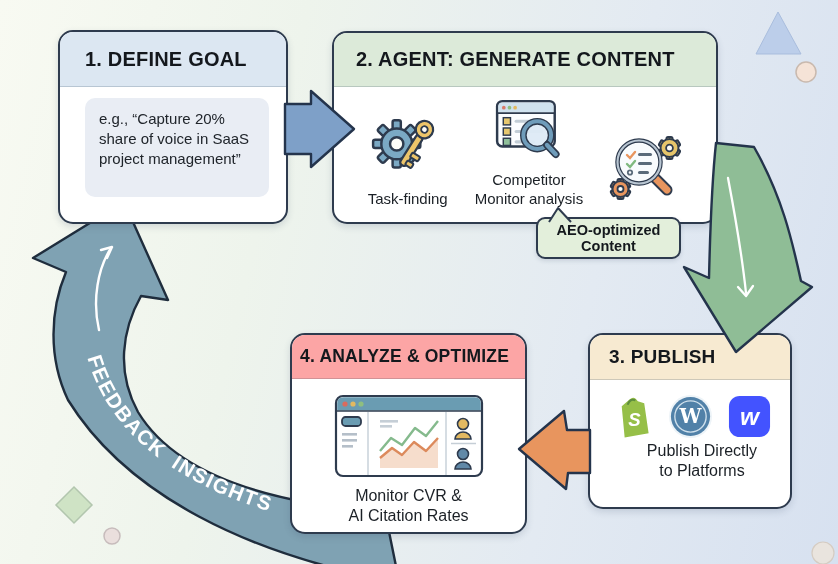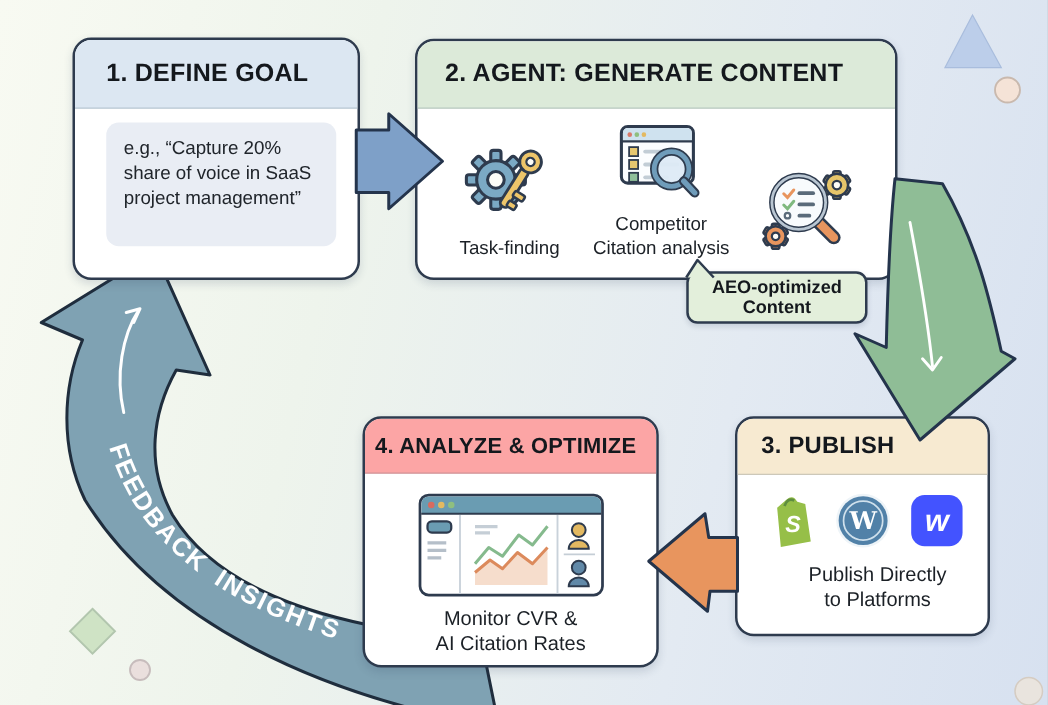--- a/index.html
+++ b/index.html
@@ -13,21 +13,21 @@
        box-shadow:0 3px 7px rgba(45,65,95,.16);overflow:hidden;}
   .box-header{display:flex;align-items:center;border-bottom:1.5px solid rgba(60,80,100,.22);
        font-weight:700;letter-spacing:.2px;}
   .gen-body{display:flex;justify-content:space-between;padding:0 14px;}
   .gen-col{display:flex;flex-direction:column;align-items:center;justify-content:flex-end;}
   .gen-icon{height:84px;display:flex;align-items:center;justify-content:center;}
   .gen-label{font-size:15px;line-height:1.26;text-align:center;color:#1b2026;}
   .caption{font-size:16px;line-height:1.28;text-align:center;color:#1b2026;}
   #example-box{position:absolute;left:25px;top:66px;width:184px;height:99px;border-radius:10px;
        padding:11px 14px;box-sizing:border-box;font-size:15px;line-height:1.33;color:#20252b;}
-  #bubble{position:absolute;left:549px;top:217px;width:141px;height:38px;border:2px solid #2e3b4e;
+  #bubble{position:absolute;left:536px;top:217px;width:141px;height:38px;border:2px solid #2e3b4e;
        border-radius:9px;display:flex;flex-direction:column;align-items:center;justify-content:center;
        font-size:14.5px;font-weight:700;line-height:1.12;box-shadow:0 2px 4px rgba(45,65,95,.15);}
   .plat-row{display:flex;justify-content:center;align-items:center;gap:13px;margin-top:13px;}
   #dash-wrap{display:flex;justify-content:center;margin-top:15px;}
 </style>
 </head>
 <body>
 
 <div id="canvas">
 
@@ -115,21 +115,21 @@
             <rect x="21" y="44" width="20" height="3" rx="1.5" fill="#c2cdd6"></rect>
             <circle cx="43" cy="39" r="12" fill="#ddeaf5" fill-opacity=".95"></circle>
             <circle cx="43" cy="39" r="13.5" fill="none" stroke="#2e3b4e" stroke-width="6.5"></circle>
             <circle cx="43" cy="39" r="13.5" fill="none" stroke="#6f9cba" stroke-width="3.8"></circle>
             <path d="M52.5,48.5 L61,57.5" stroke="#2e3b4e" stroke-width="7.5" stroke-linecap="round"></path>
             <path d="M52.5,48.5 L61,57.5" stroke="#6f9cba" stroke-width="4.2" stroke-linecap="round"></path>
           </svg>
         </div>
         <div class="gen-label">
           <div>Competitor</div>
-          <div>Citation analysis</div>
+          <div>Monitor analysis</div>
         </div>
       </div>
 
       <div class="gen-col" style="width:112px;">
         <div class="gen-icon">
           <svg width="80" height="70" viewBox="0 0 78 70">
             <g fill="#e6c56a" stroke="#2e3b4e" stroke-width="2">
               <rect x="59.5" y="5" width="6" height="8" rx="1.5" transform="rotate(0 62.5 16)"></rect>
               <rect x="59.5" y="5" width="6" height="8" rx="1.5" transform="rotate(60 62.5 16)"></rect>
               <rect x="59.5" y="5" width="6" height="8" rx="1.5" transform="rotate(120 62.5 16)"></rect>
@@ -180,21 +180,21 @@
         <circle cx="24" cy="24" r="22" fill="#eef4f8"></circle>
         <circle cx="24" cy="24" r="20" fill="#5181a8"></circle>
         <circle cx="24" cy="24" r="16" fill="none" stroke="#cfe0ec" stroke-width="1.4"></circle>
         <text x="24" y="31" font-size="20" font-weight="bold" fill="#ffffff" text-anchor="middle" font-family="DejaVu Serif, serif">W</text>
       </svg>
       <svg width="45" height="45" viewBox="0 0 46 46">
         <rect x="2" y="2" width="42" height="42" rx="11" fill="#4353ff"></rect>
         <text x="23" y="31.5" font-size="25" font-weight="bold" font-style="italic" fill="#ffffff" text-anchor="middle">w</text>
       </svg>
     </div>
-    <div class="caption" style="margin-top:11px;padding-left:24px;">
+    <div class="caption" style="margin-top:1px;padding-left:24px;">
       <div>Publish Directly</div>
       <div>to Platforms</div>
     </div>
   </div>
 
   <div class="box" id="box4" style="left:290px;top:333px;width:233px;height:197px;">
     <div class="box-header" style="height: 43px; padding-left: 8px; font-size: 17.5px; background: #fca5a5;">
       <span>4. ANALYZE &amp; OPTIMIZE</span>
     </div>
     <div id="dash-wrap">

